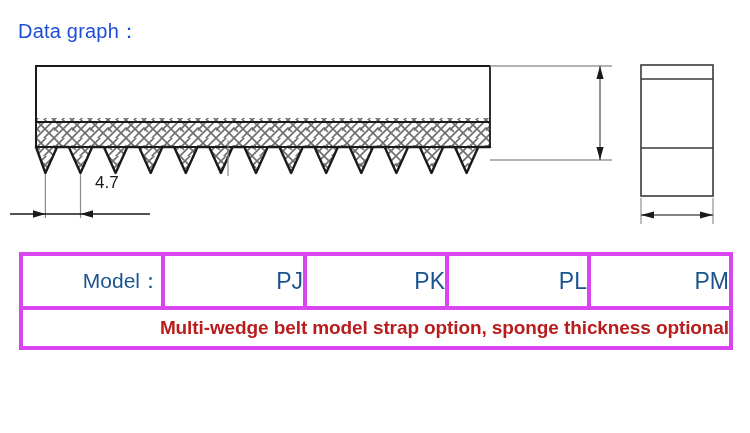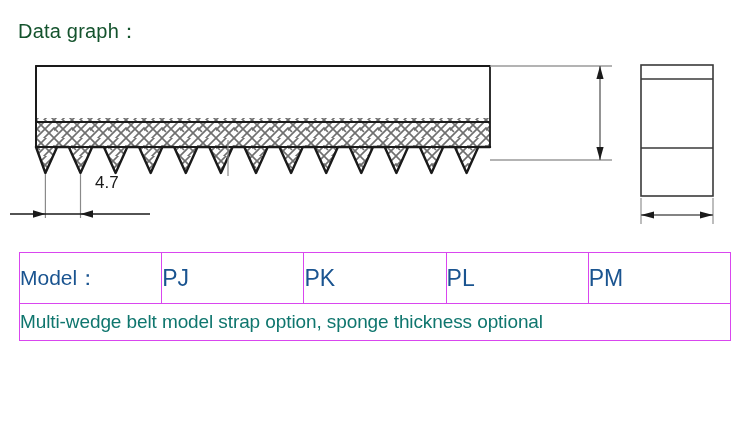--- a/index.html
+++ b/index.html
@@ -15,21 +15,21 @@
     font-family: "Liberation Sans", sans-serif;
     -webkit-font-smoothing: antialiased;
   }
 
   
   #page-title {
     position: absolute;
     left: 18px;
     top: 18px;
     font-size: 20px;
-    color: #14532d;
+    color: #1d4ed8;
     letter-spacing: 0.2px;
     white-space: nowrap;
     text-align: center;
   }
 
   
   #diagram {
     position: absolute;
     left: 0;
     top: 48px;
@@ -43,40 +43,41 @@
   
   #spec-table {
     position: absolute;
     left: 19px;
     top: 252px;
     width: 712px;
     border-collapse: collapse;
     table-layout: fixed;
   }
   #spec-table td {
-    border: 1px solid #d946ef;
+    border: 4px solid #d946ef;
     height: 50px;
-    text-align: left;
+    text-align: right;
     vertical-align: middle;
     color: #1a5490;
     font-size: 23px;
     padding: 0;
   }
   #spec-table td.label-cell {
     font-size: 21px;
   }
   #spec-table col.col-label { width: 142px; }
   #spec-table col.col-val   { width: 142px; }
 
   #note-row td {
     height: 36px;
-    color: #0f766e;
+    color: #b91c1c;
     font-size: 19px;
     letter-spacing: -0.1px;
     white-space: nowrap;
+    font-weight: bold;
   }
 </style>
 </head>
 <body>
 
 <div id="page-title">Data graph：</div>
 
 <div id="diagram">
   <svg width="750" height="185" viewBox="0 0 750 185" xmlns="http://www.w3.org/2000/svg">
 

